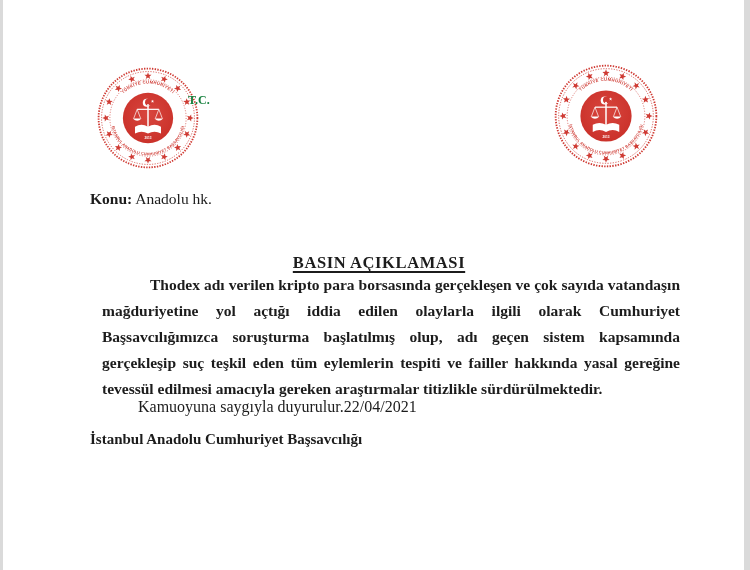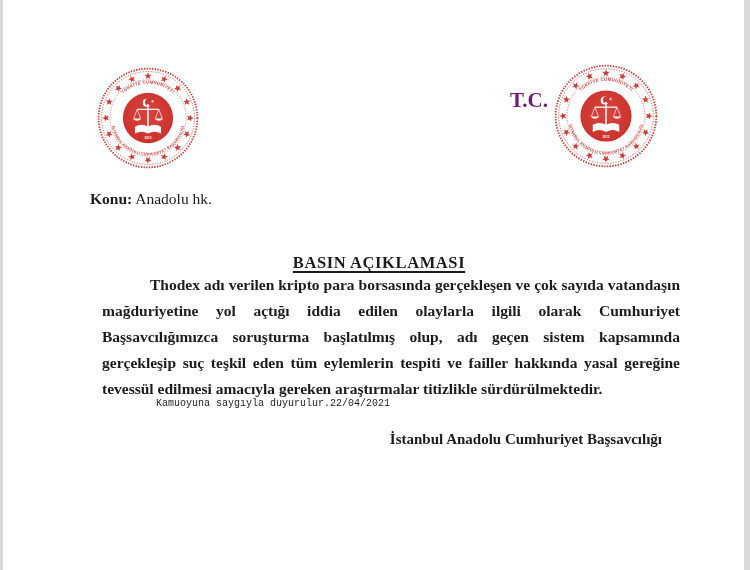--- a/index.html
+++ b/index.html
@@ -7,37 +7,37 @@
     width:750px;height:570px;background:#ffffff;position:relative;
     font-family:"Liberation Serif", serif;color:#1c1c1c;overflow:hidden;
   }
   .edge{position:absolute;top:0;height:570px;background:#dadada;}
   .edge.left{left:0;width:3px;}
   .edge.right{right:0;width:6px;}
   .seal{position:absolute;}
   .seal.left-seal{left:96px;top:66px;width:104px;height:104px;}
   .seal.right-seal{left:553px;top:63px;width:106px;height:106px;}
   .letterhead{
-    position:absolute;left:188px;top:86px;width:360px;text-align:right;
-    font-weight:bold;font-size:21px;line-height:28px;color:#701a75;
+    position:absolute;left:188px;top:86px;width:360px;text-align:left;
+    font-weight:bold;font-size:12px;line-height:28px;color:#15803d;
   }
   .subject-line{position:absolute;left:90px;top:190px;font-size:15.5px;}
   .subject-label{font-weight:bold;}
   .press-title{
     position:absolute;left:90px;top:253px;width:578px;text-align:center;
     font-weight:bold;font-size:16.5px;letter-spacing:0.6px;
     text-decoration:underline;text-decoration-thickness:1.5px;text-underline-offset:3px;
   }
   .body-par{
     position:absolute;left:90px;top:260px;width:578px;margin:12px;
     font-size:15.5px;line-height:26px;text-align:justify;text-indent:48px;font-weight:bold;
   }
-  .closing-line{position:absolute;left:108px;top:398px;width:578px;font-size:10px;padding-left:48px;box-sizing:border-box;font-family:Liberation Mono, monospace;}
+  .closing-line{position:absolute;left:90px;top:398px;width:578px;font-size:16px;padding-left:48px;box-sizing:border-box;}
   .signature-line{
-    position:absolute;left:90px;top:431px;width:572px;text-align:right;
+    position:absolute;left:90px;top:431px;width:572px;
     font-weight:bold;font-size:15px;
   }
   .ring-text{font-family:"Liberation Sans", sans-serif;font-weight:bold;}
 </style>
 </head>
 <body>
 
 <div class="edge left"></div>
 <div class="edge right"></div>
 

